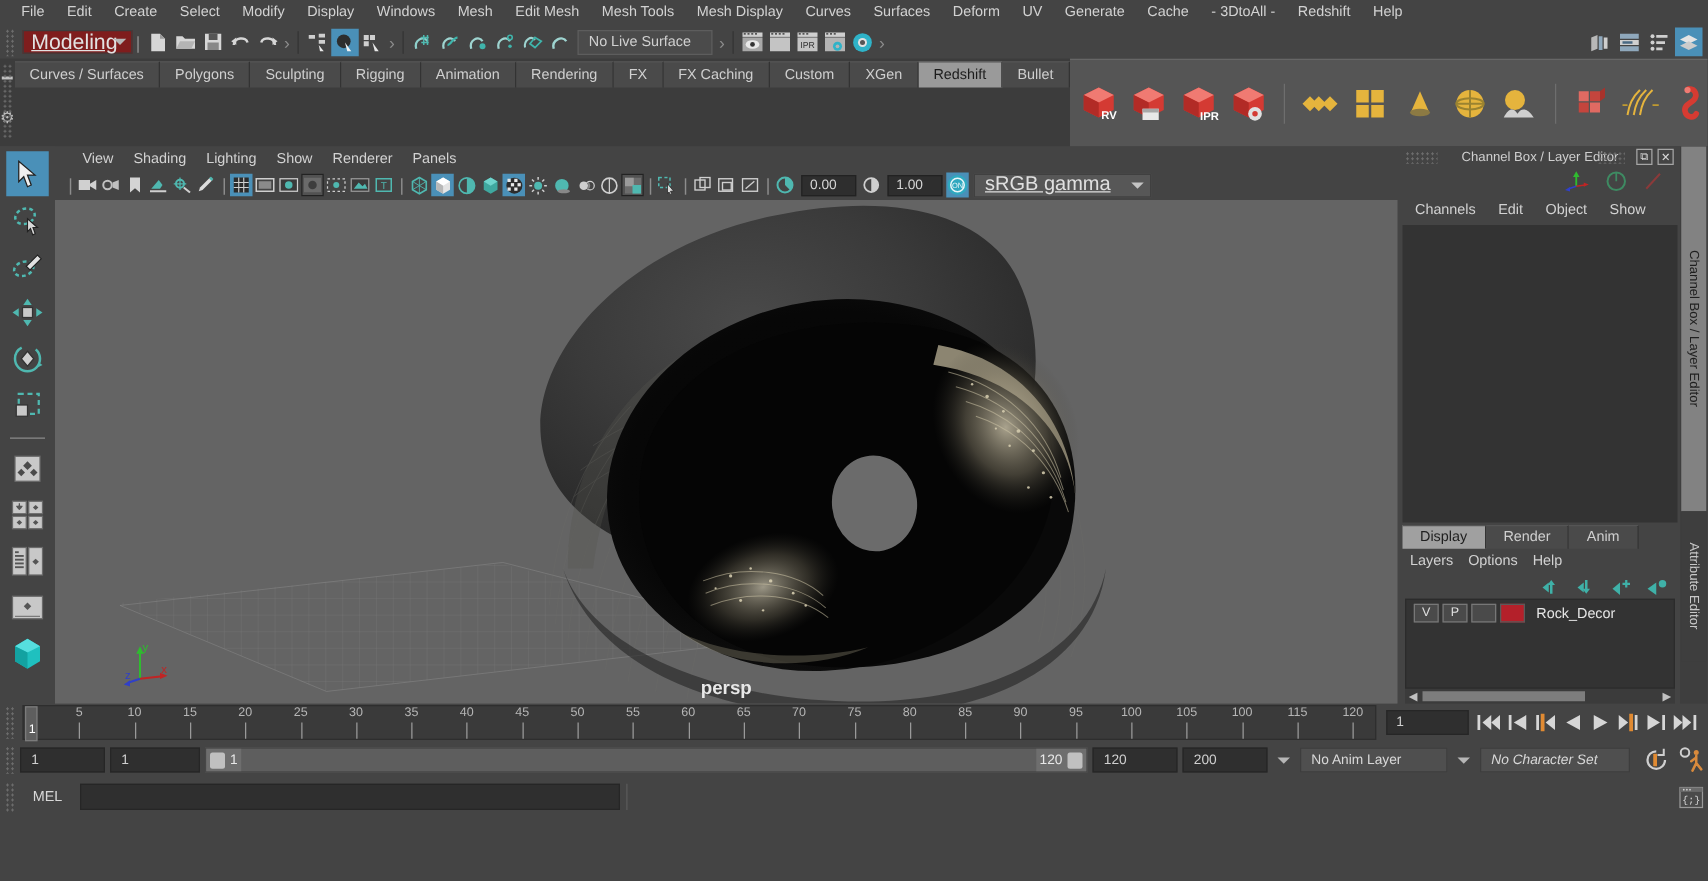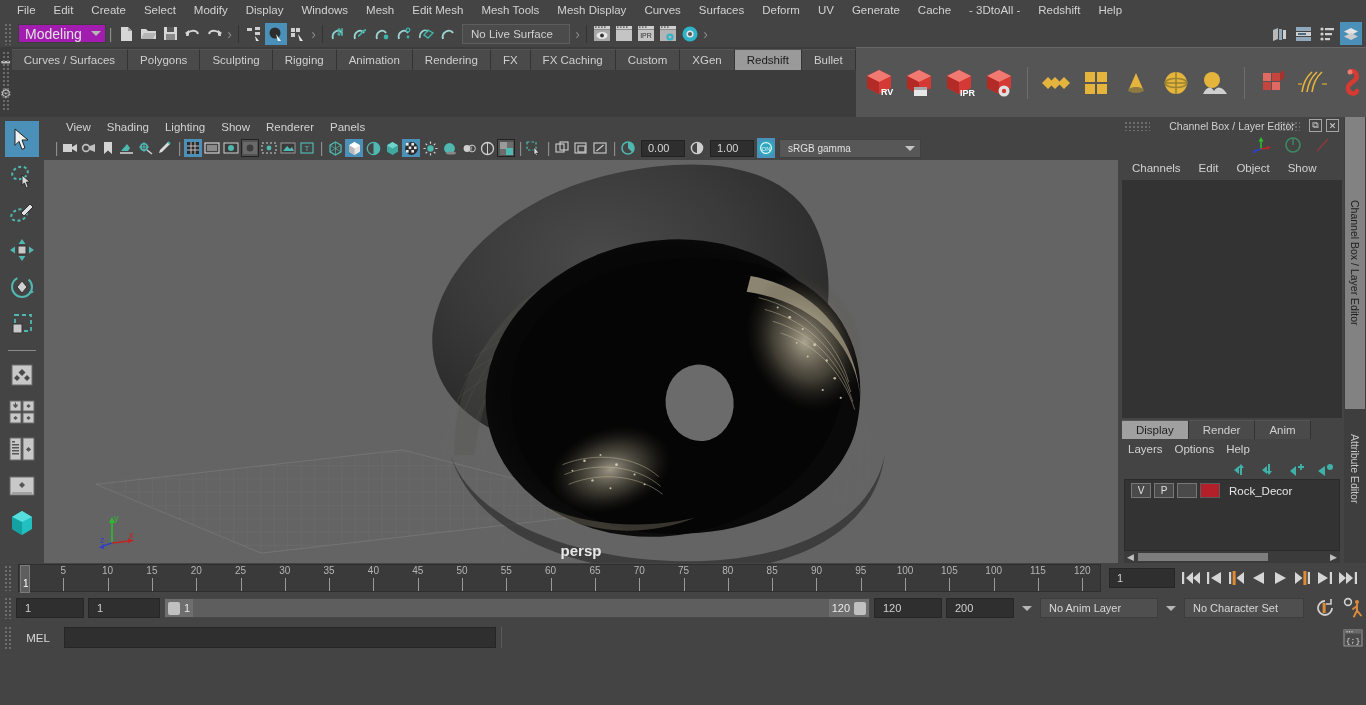--- a/index.html
+++ b/index.html
@@ -26,23 +26,23 @@
     height: 27px; background: #444444;
     display: flex; align-items: center; gap: 0px;
     padding-left: 4px; position: relative;
   }
   .gripdots {
     width: 8px; height: 22px; flex: 0 0 8px;
     background-image: radial-gradient(circle, #6c6c6c 0.8px, transparent 1px);
     background-size: 4px 4px;
   }
   .menusel {
-    width: 88px; height: 19px; background: #a21caf; border: 1px solid #3d3d3d;
+    width: 88px; height: 19px; background: #7f1d1d; border: 1px solid #3d3d3d;
     display: flex; align-items: center; margin-left: 6px;
-    font-size: 14px; color: #e2e2e2; padding-left: 6px; position: relative;
+    font-size: 17px; color: #e2e2e2; padding-left: 6px; position: relative; text-decoration: underline;
   }
   .menusel .arrow {
     position: absolute; right: 4px; width: 0; height: 0;
     border-left: 5px solid transparent; border-right: 5px solid transparent;
     border-top: 5px solid #b6b6b6;
   }
   .sep-bracket {
     width: 9px; height: 20px; color: #8d8d8d; font-size: 14px;
     display: flex; align-items: center; justify-content: center;
   }
@@ -112,22 +112,22 @@
   }
   .vbtn { width: 18px; height: 18px; display:flex; align-items:center; justify-content:center; position: relative; flex:0 0 18px; margin-right: 1px; }
   .vbtn.on { background: #4a90b8; }
   .vbtn.framed { border: 1px solid #222; background: #525252; }
   .numfield {
     height: 17px; width: 44px; background: #2e2e2e; color: #d6d6d6; font-size: 11px;
     display: flex; align-items: center; padding-left: 6px; margin: 0 3px; border: 1px solid #222;
   }
   .gammasel {
     height: 19px; width: 142px; background: #575757; border: 1px solid #404040;
-    font-size: 10px; color: #e0e0e0; display: flex; align-items: center; padding-left: 8px;
-    margin-left: 3px; position: relative;
+    font-size: 16px; color: #e0e0e0; display: flex; align-items: center; padding-left: 8px;
+    margin-left: 3px; position: relative; text-decoration: underline;
   }
   .gammasel .arrow {
     position: absolute; right: 5px; width: 0; height: 0;
     border-left: 5px solid transparent; border-right: 5px solid transparent; border-top: 5px solid #c4c4c4;
   }
   .viewport { flex: 1; position: relative; background: #636363; overflow: hidden; }
   .persp-label {
     position: absolute; bottom: 4px; left: 0; right: 0; text-align: center;
     font-size: 15px; color: #e8e8e8; font-weight: bold;
   }
@@ -1354,21 +1354,21 @@
       <span>120</span>
     </div>
     <div class="rfield" style="width:68px;">
       <span>200</span>
     </div>
     <div class="ddarrow"></div>
     <div class="dropsel" style="width:118px;">
       <span>No Anim Layer</span>
     </div>
     <div class="ddarrow"></div>
-    <div class="dropsel" style="width:120px;">
+    <div class="dropsel" style="width:120px;font-style:italic;">
       <span>No Character Set</span>
     </div>
     <svg width="22" height="20" viewBox="0 0 22 20" style="margin-left:6px;">
       <path d="M11 3a7 7 0 107 7" fill="none" stroke="#cfcfcf" stroke-width="1.8"></path>
       <path d="M17 1v5h-5" fill="none" stroke="#cfcfcf" stroke-width="1.6"></path>
       <rect x="8.6" y="5" width="3" height="10" fill="#e08a32"></rect>
     </svg>
     <svg width="24" height="22" viewBox="0 0 24 22" style="margin-left:2px;">
       <circle cx="6" cy="5" r="3.4" fill="none" stroke="#d0d0d0" stroke-width="1.6"></circle>
       <circle cx="15" cy="5" r="2" fill="#d98a3c"></circle>

